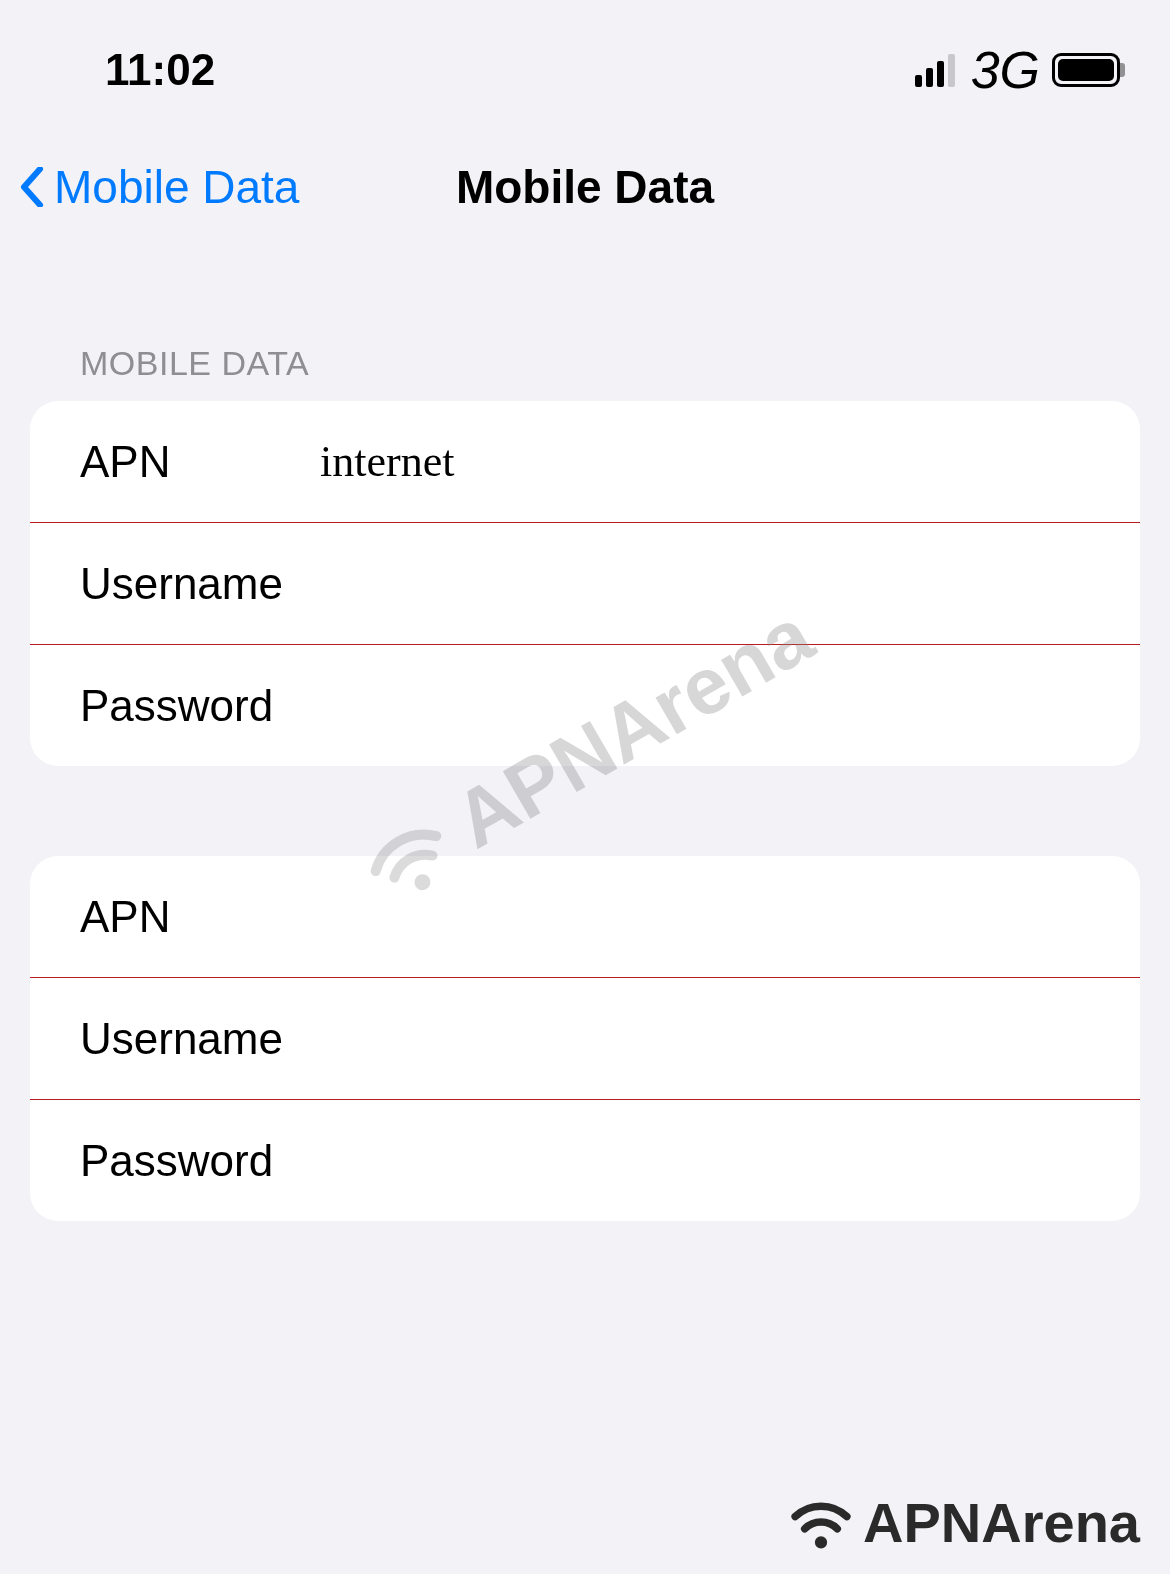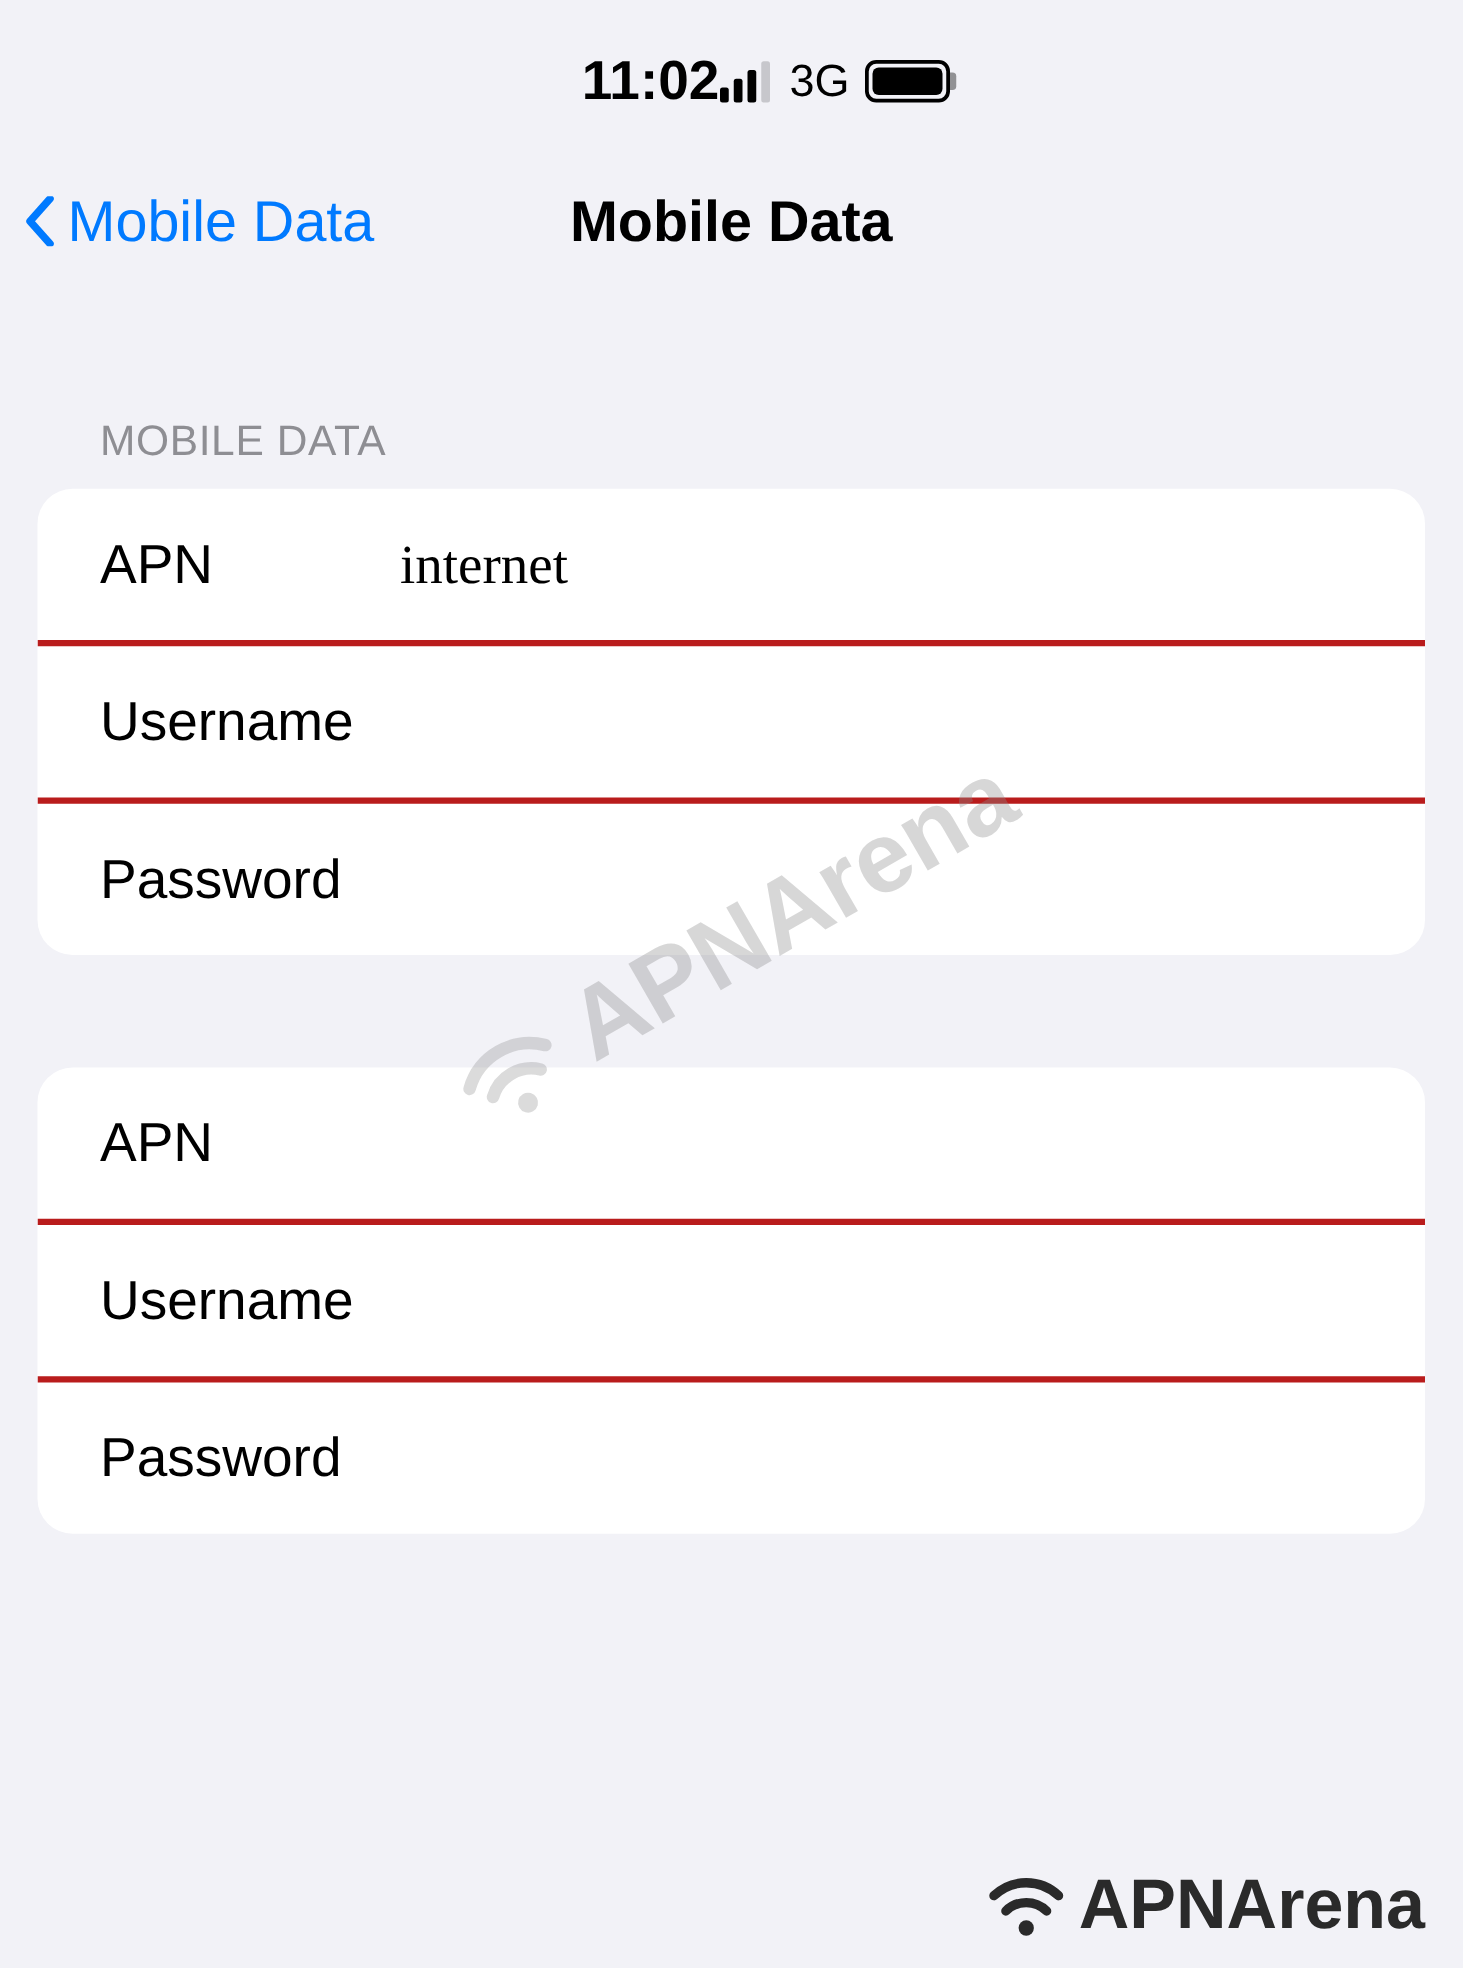--- a/index.html
+++ b/index.html
@@ -11,21 +11,21 @@
     }
     body {
       width: 1170px;
       height: 1574px;
       background: #f2f2f7;
       position: relative;
       overflow: hidden;
     }
     .status-bar {
       display: flex;
-      justify-content: center;
+      justify-content: space-between;
       align-items: center;
       padding: 40px 50px 30px 105px;
     }
     .time {
       font-size: 44px;
       font-weight: 600;
       color: #000;
     }
     .status-right {
       display: flex;
@@ -40,24 +40,25 @@
     .bar {
       width: 7px;
       background: #000;
       border-radius: 2px;
     }
     .bar1 { height: 12px; }
     .bar2 { height: 19px; }
     .bar3 { height: 26px; }
     .bar4 { height: 33px; background: #c7c7cc; }
     .network-type {
-      font-size: 36px;
+      font-size: 52px;
       font-weight: 400;
       color: #000;
       margin-left: 4px;
+      font-style: italic;
     }
     .battery {
       width: 68px;
       height: 34px;
       border: 3px solid #000;
       border-radius: 9px;
       position: relative;
       padding: 3px;
     }
     .battery::after {
@@ -120,21 +121,21 @@
     .section-group {
       background: #fff;
       border-radius: 28px;
       overflow: hidden;
       margin-bottom: 90px;
     }
     .row {
       display: flex;
       align-items: center;
       padding: 35px 50px 35px 50px;
-      border-bottom: 5px solid #b91c1c;
+      border-bottom: 1px solid #b91c1c;
     }
     .row:last-child {
       border-bottom: none;
     }
     .row-label {
       font-size: 44px;
       color: #000;
       width: 240px;
       flex-shrink: 0;
     }

